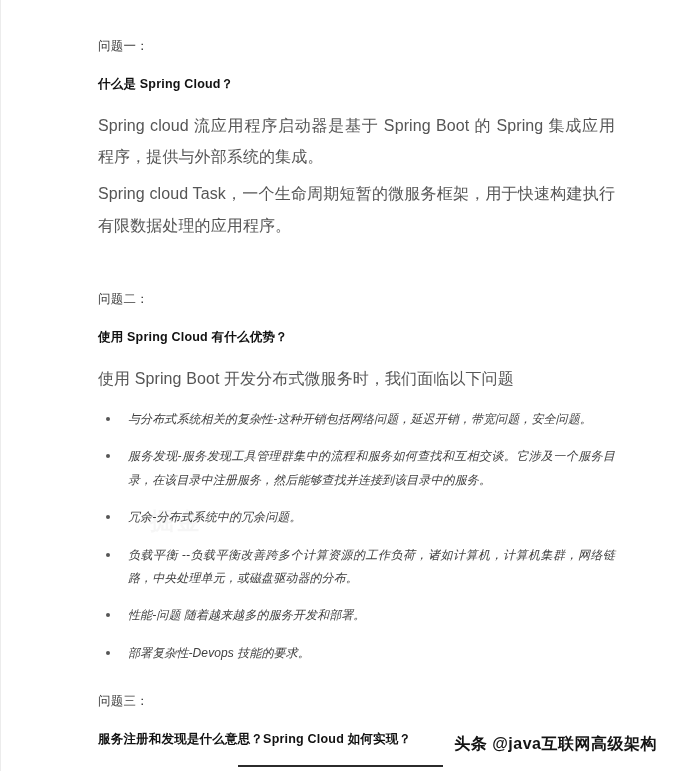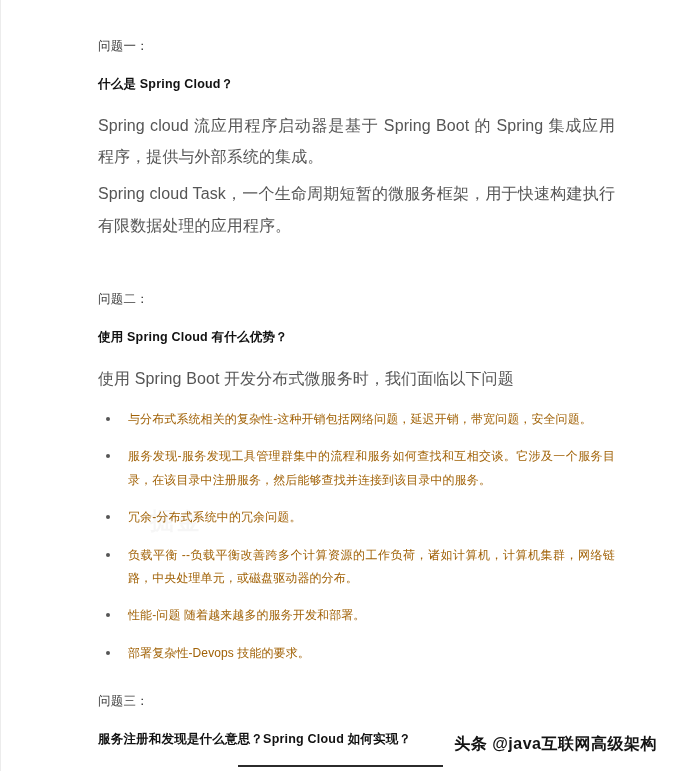--- a/index.html
+++ b/index.html
@@ -49,26 +49,27 @@
     text-align: justify;
   }
   ul.bullets {
     list-style: none;
     margin: 14px 0 14px 0;
     padding: 0;
   }
   ul.bullets li {
     position: relative;
     font-size: 12px;
-    color: #a16207;
+    color: #404040;
     line-height: 1.95;
     margin-bottom: 14px;
     padding-left: 30px;
     letter-spacing: 0.1px;
     text-align: justify;
+    font-style: italic;
   }
   ul.bullets li:before {
     content: "";
     position: absolute;
     left: 8px;
     top: 9px;
     width: 4px;
     height: 4px;
     background: #555555;
     border-radius: 50%;

